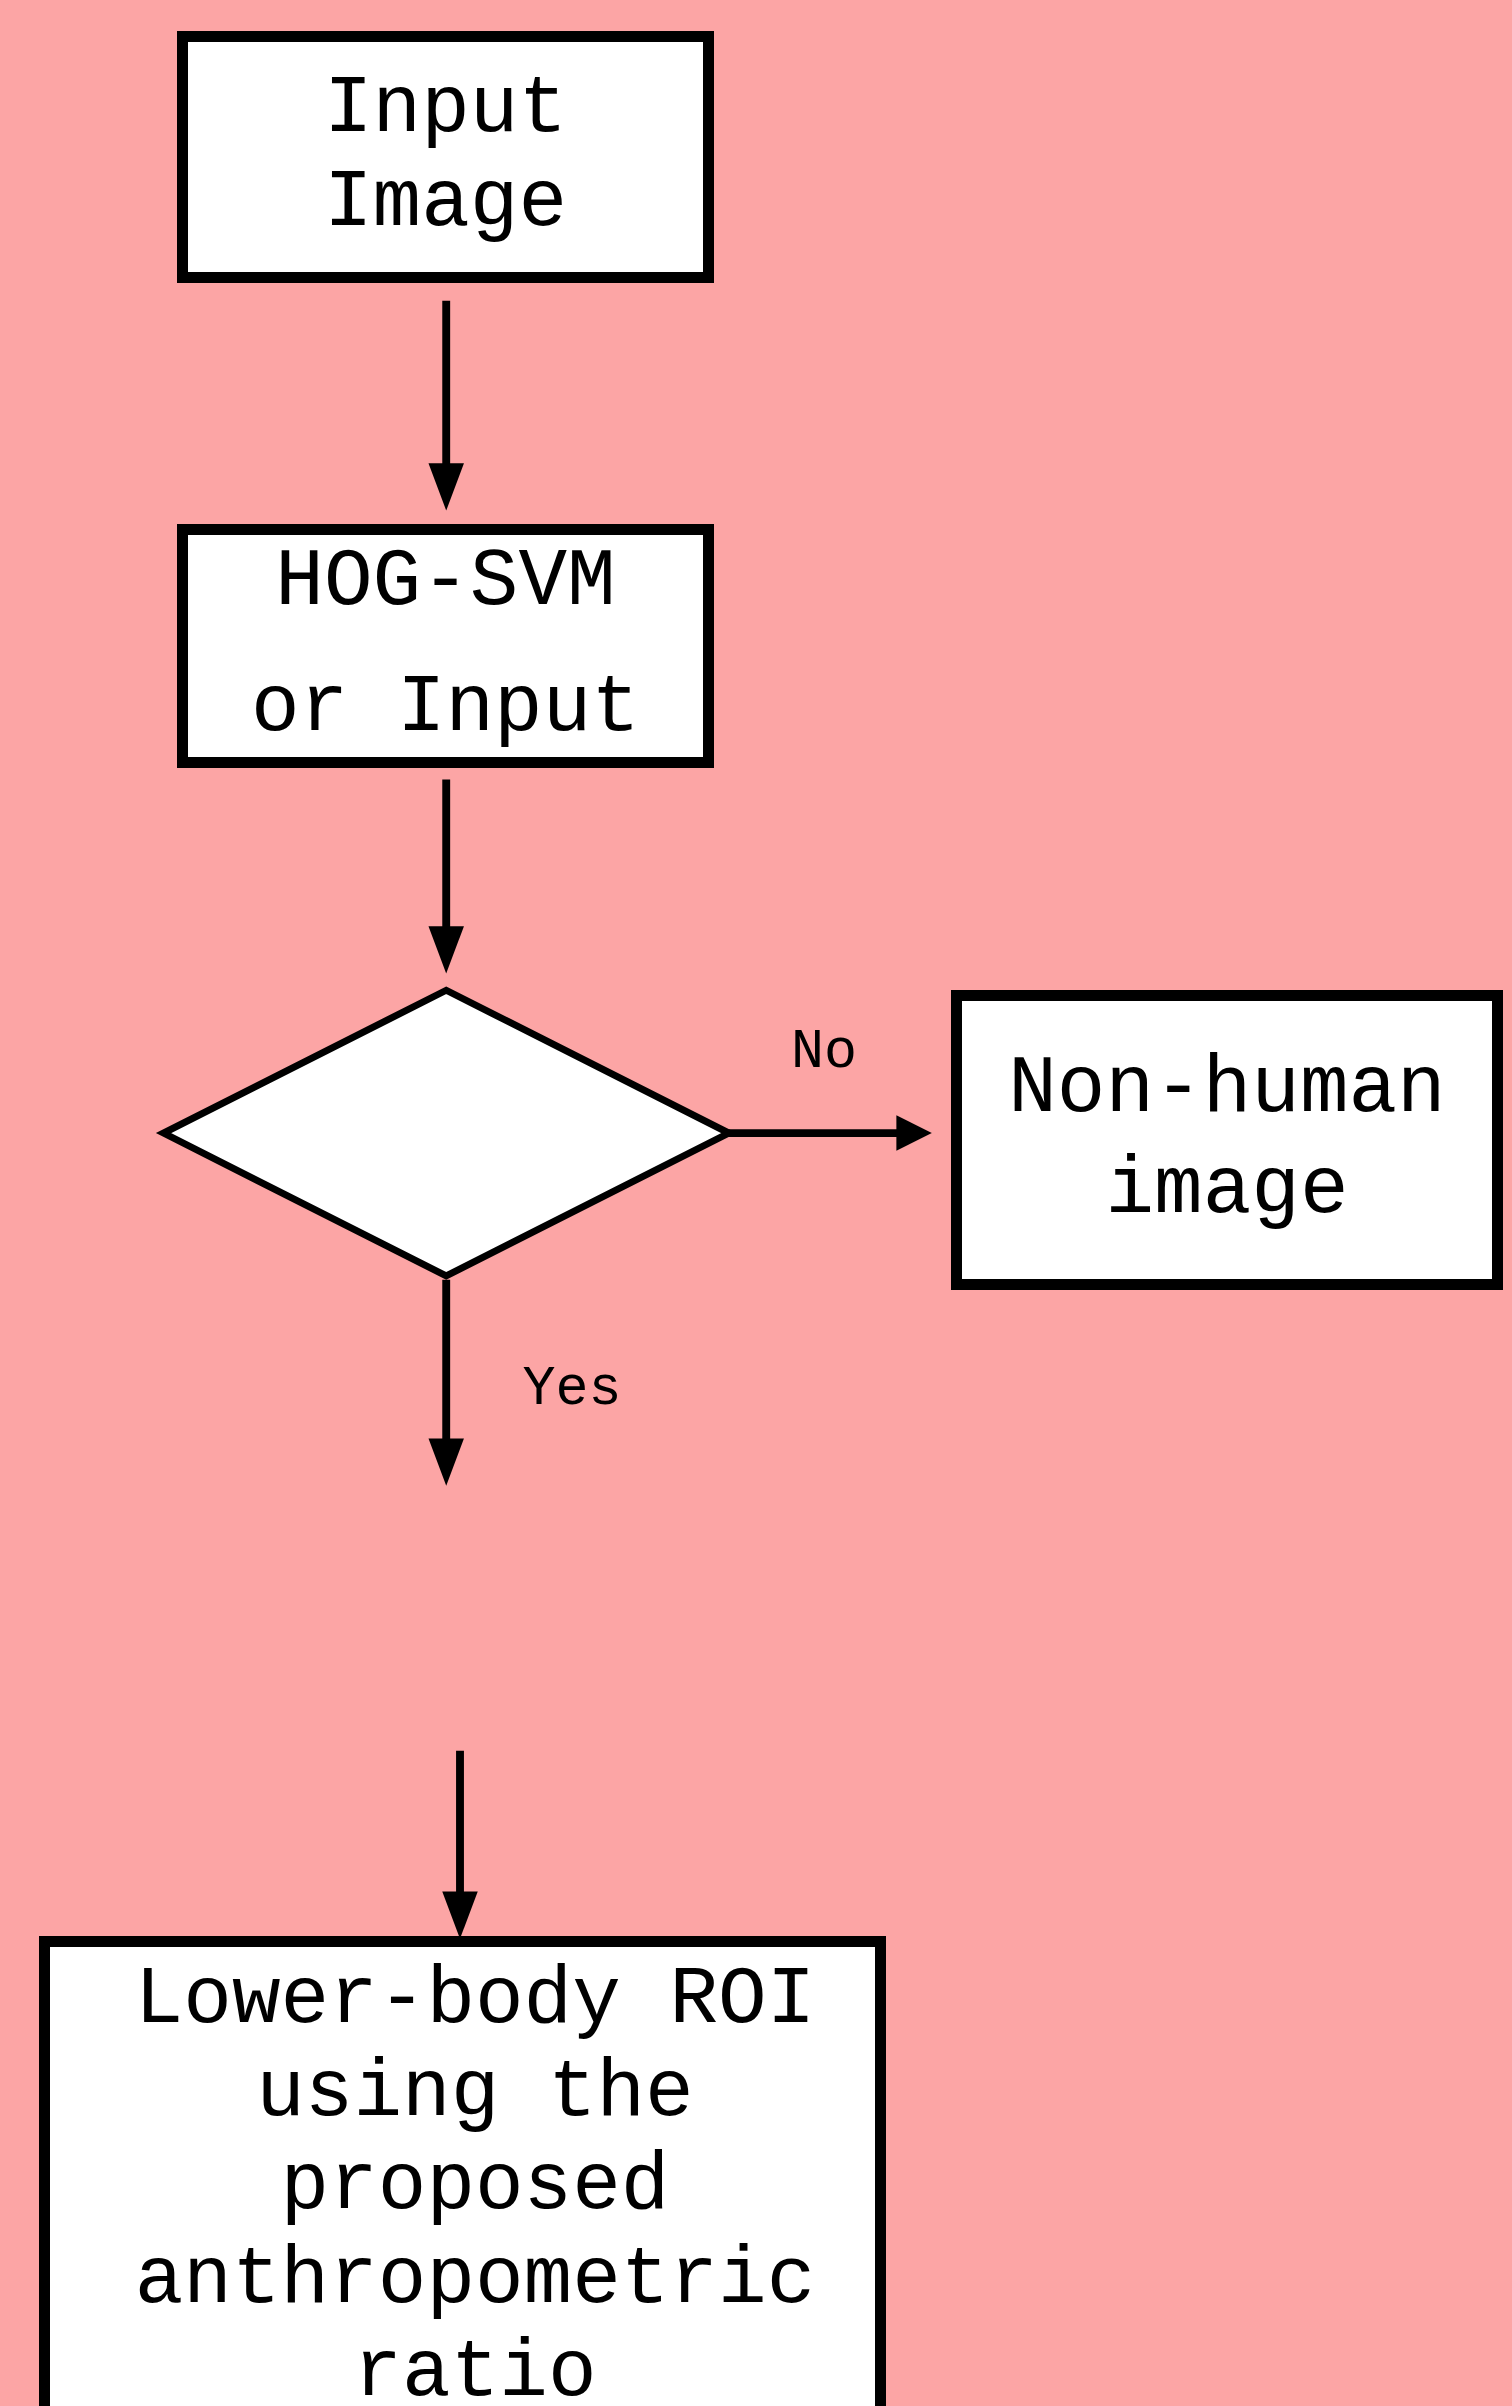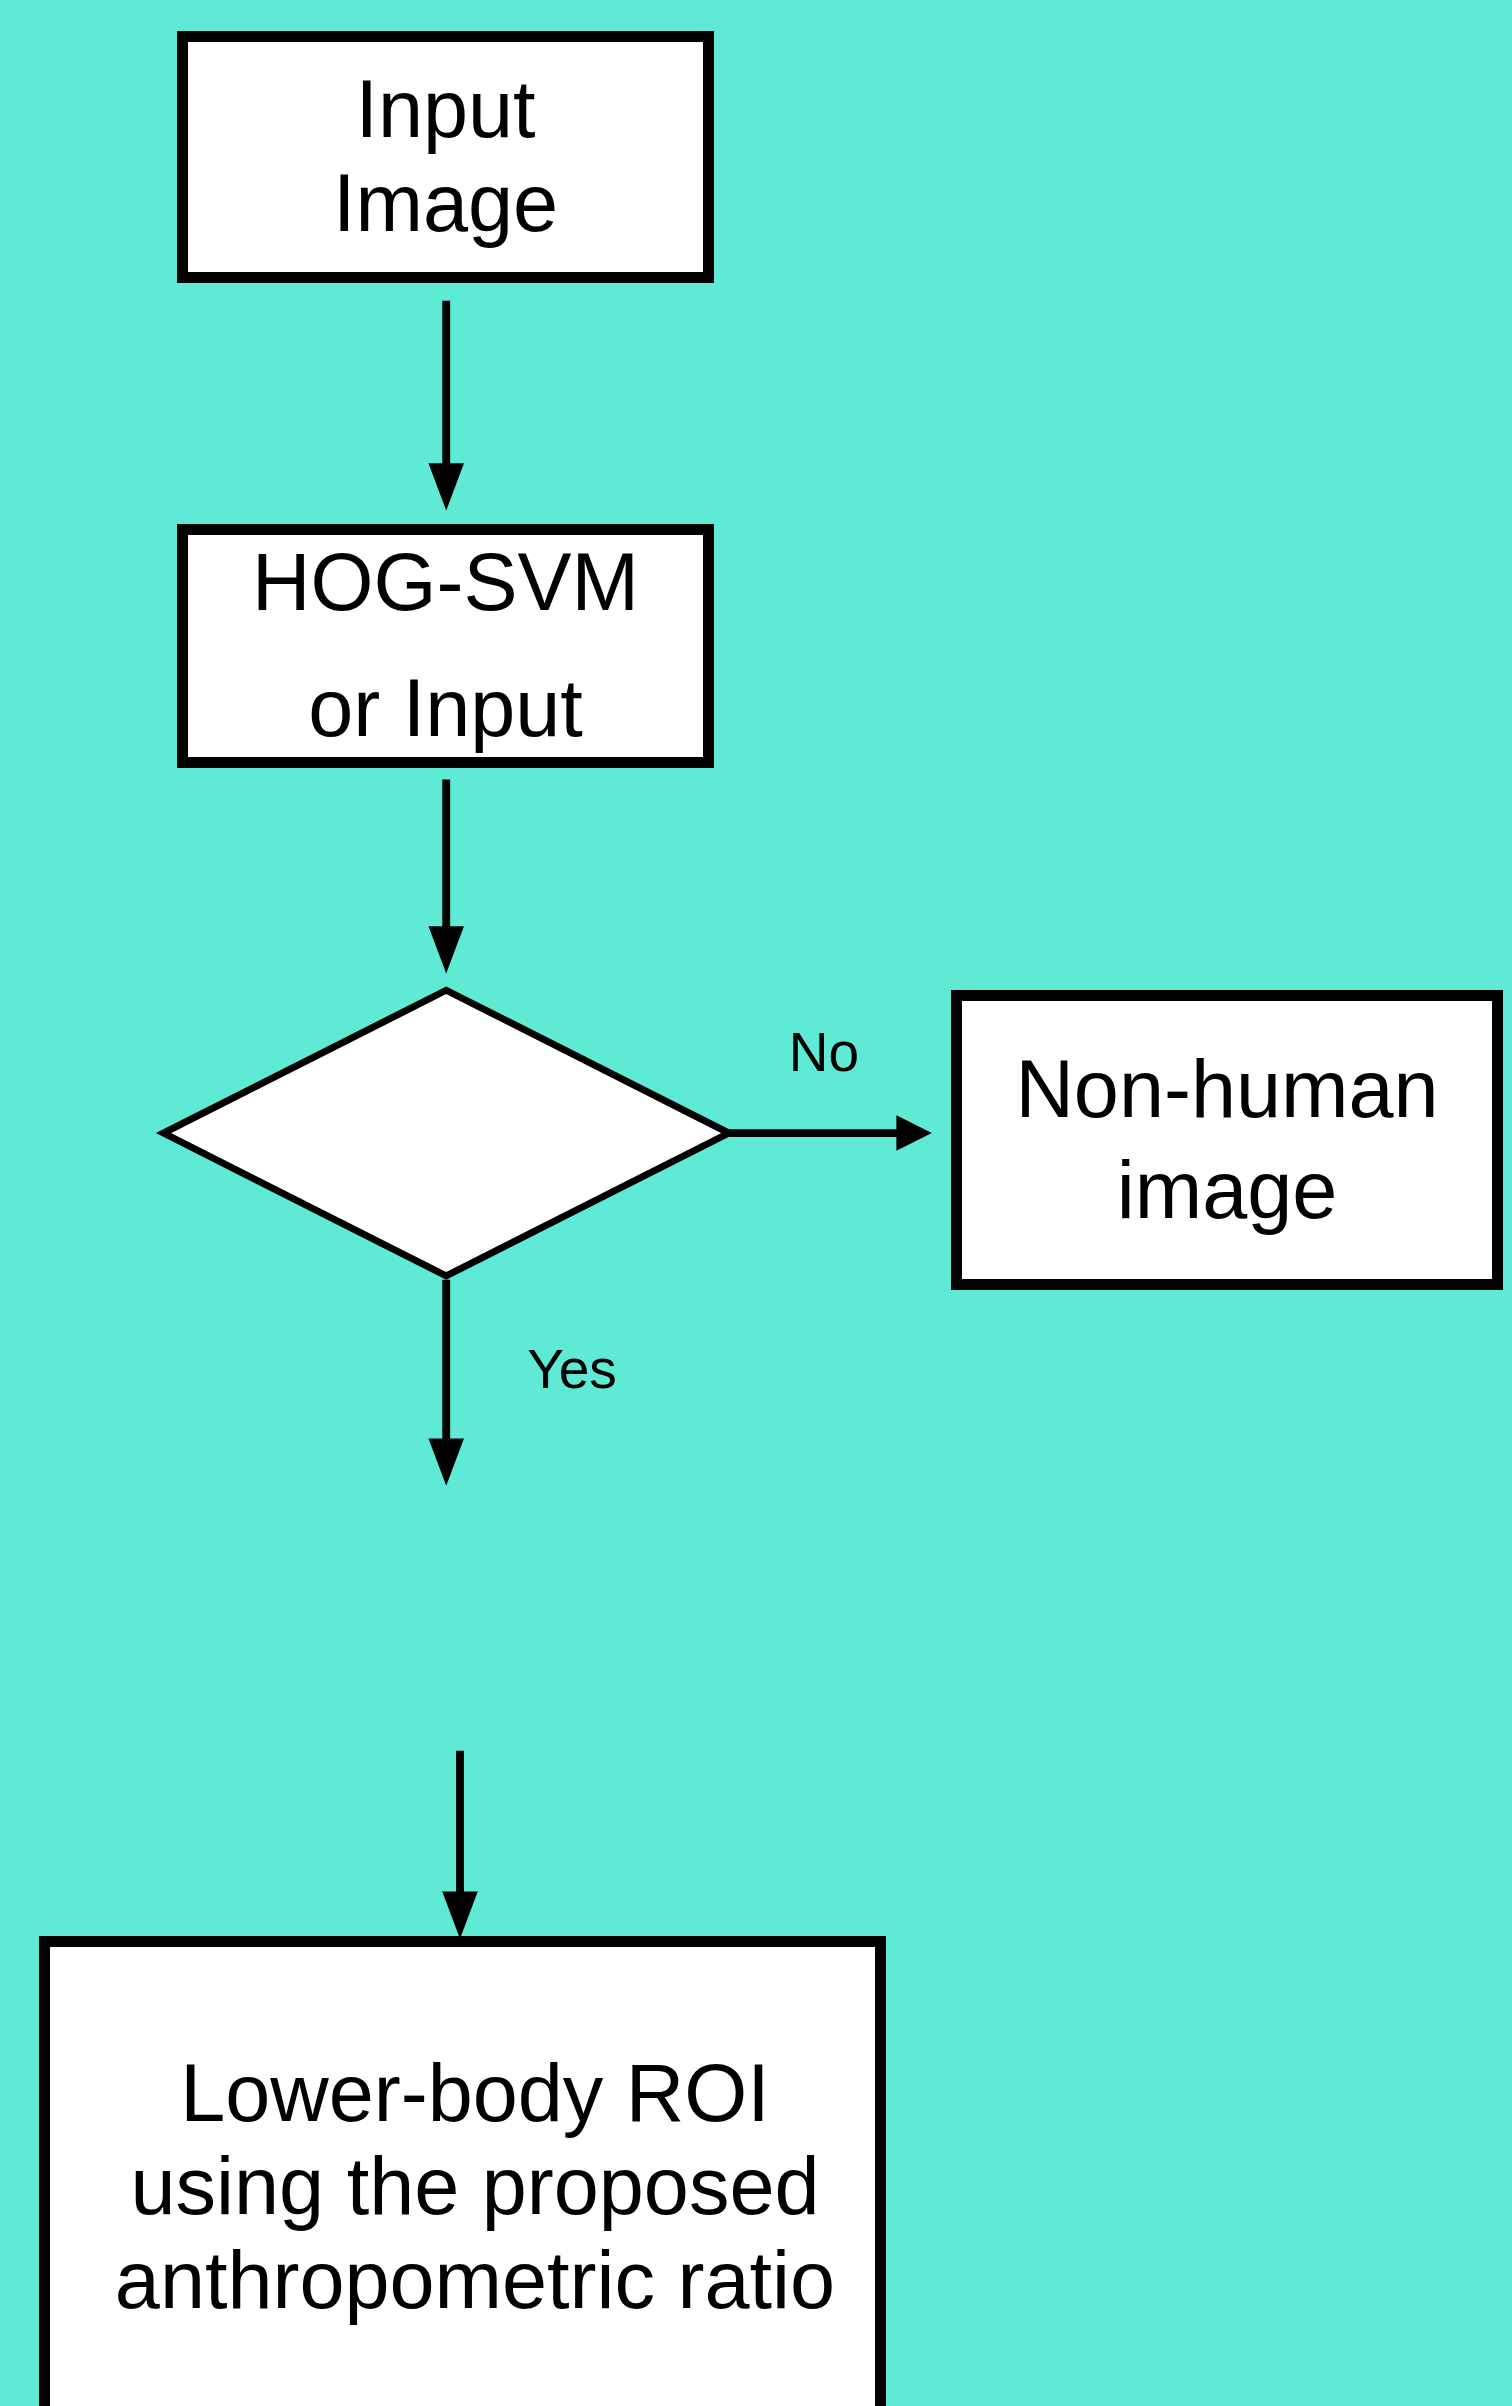--- a/index.html
+++ b/index.html
@@ -4,22 +4,22 @@
 <style>
   html, body {
     margin: 0;
     padding: 0;
     background: #ffffff;
   }
   .canvas {
     position: relative;
     width: 1512px;
     height: 2407px;
-    background: #5eead4;
-    font-family: Liberation Sans, sans-serif;
+    background: #fca5a5;
+    font-family: Liberation Mono, monospace;
     color: #000000;
     overflow: hidden;
   }
   .connectors {
     position: absolute;
     left: 0;
     top: 0;
     width: 1512px;
     height: 2407px;
   }
@@ -59,21 +59,21 @@
   }
   .edge-label {
     position: absolute;
     display: flex;
     align-items: center;
     justify-content: center;
     font-size: 55px;
     color: #000000;
   }
   .edge-label-no  { left: 745px; top: 1000px; width: 158px; height: 104px; }
-  .edge-label-yes { left: 493px; top: 1317px; width: 158px; height: 104px; }
+  .edge-label-yes { left: 493px; top: 1317px; width: 158px; height: 104px; align-items: flex-end; }
 </style>
 </head>
 <body>
 
 <div class="canvas">
 
   <svg class="connectors" viewBox="0 0 1535 2443">
 
     <line x1="453" y1="305" x2="453" y2="472" stroke="#000000" stroke-width="8"></line>
     <polygon points="435,470 471,470 453,518" fill="#000000"></polygon>

